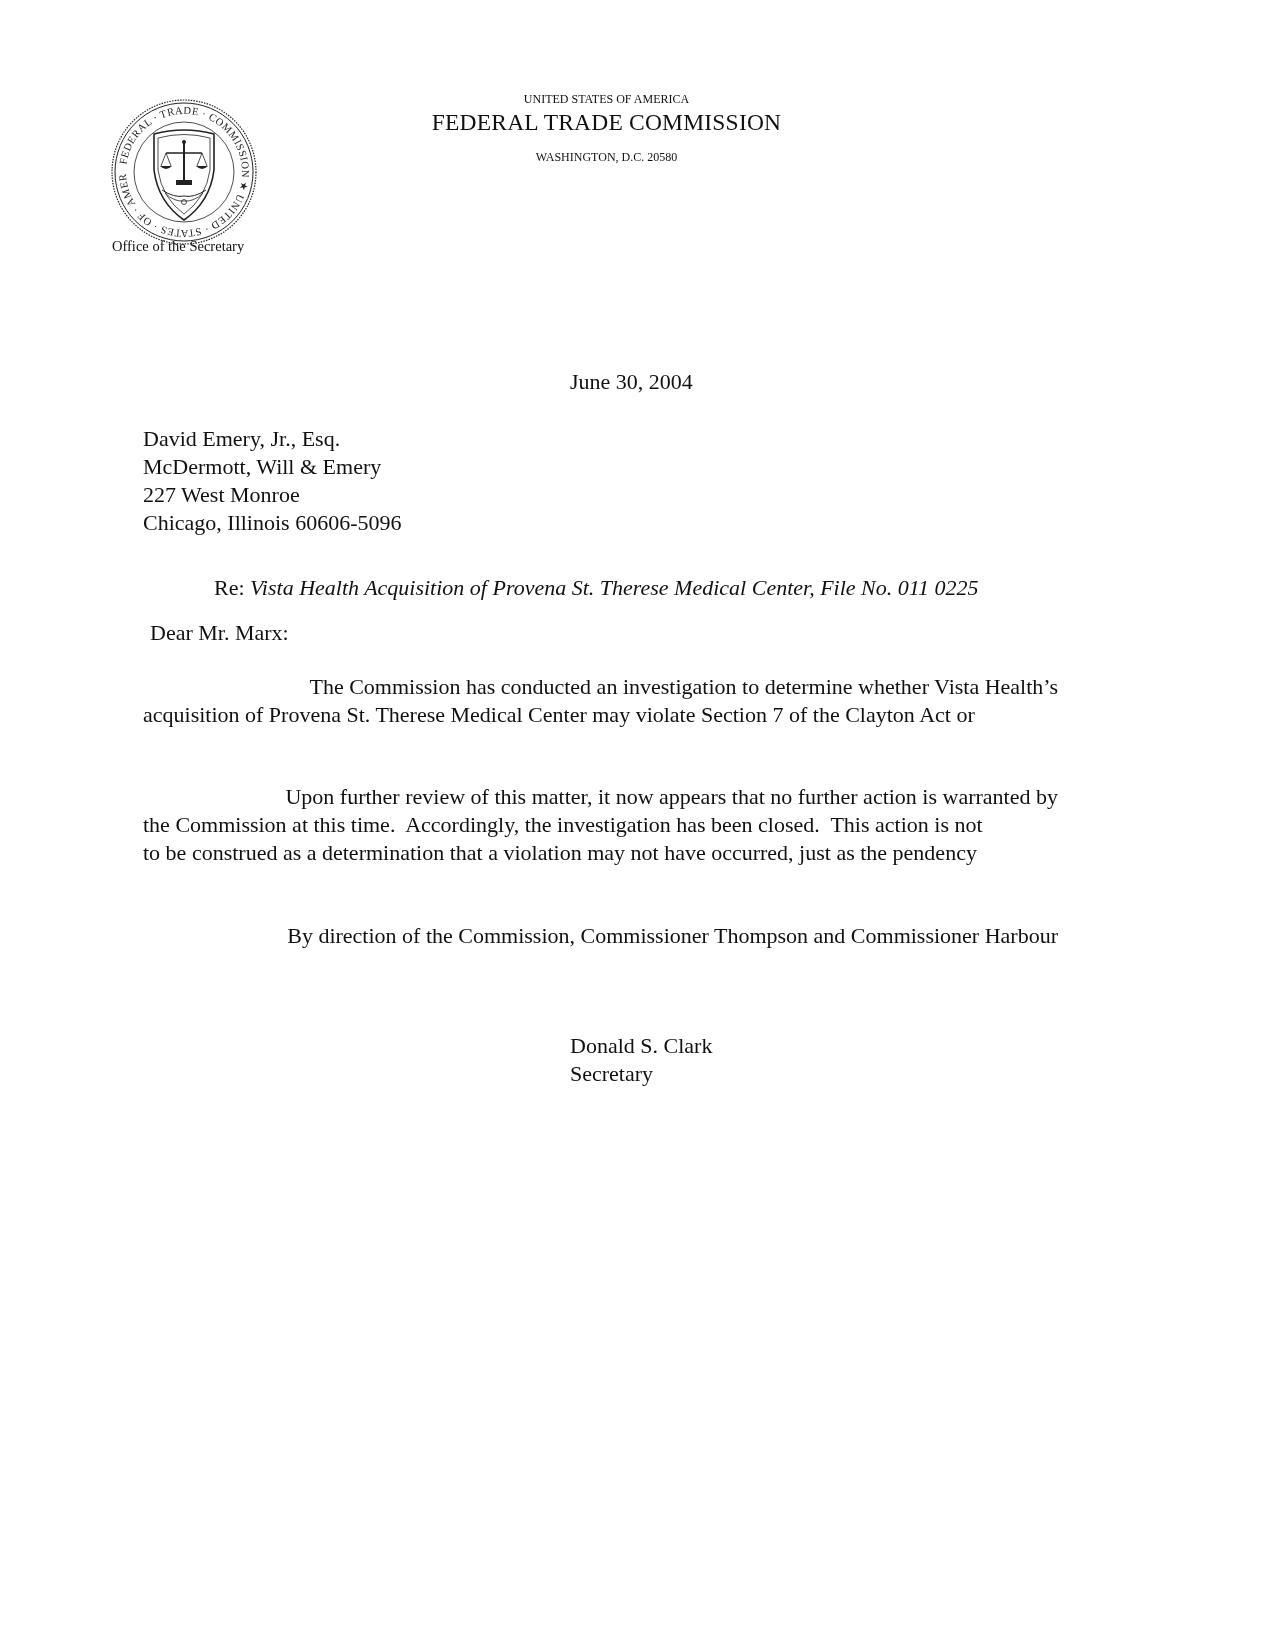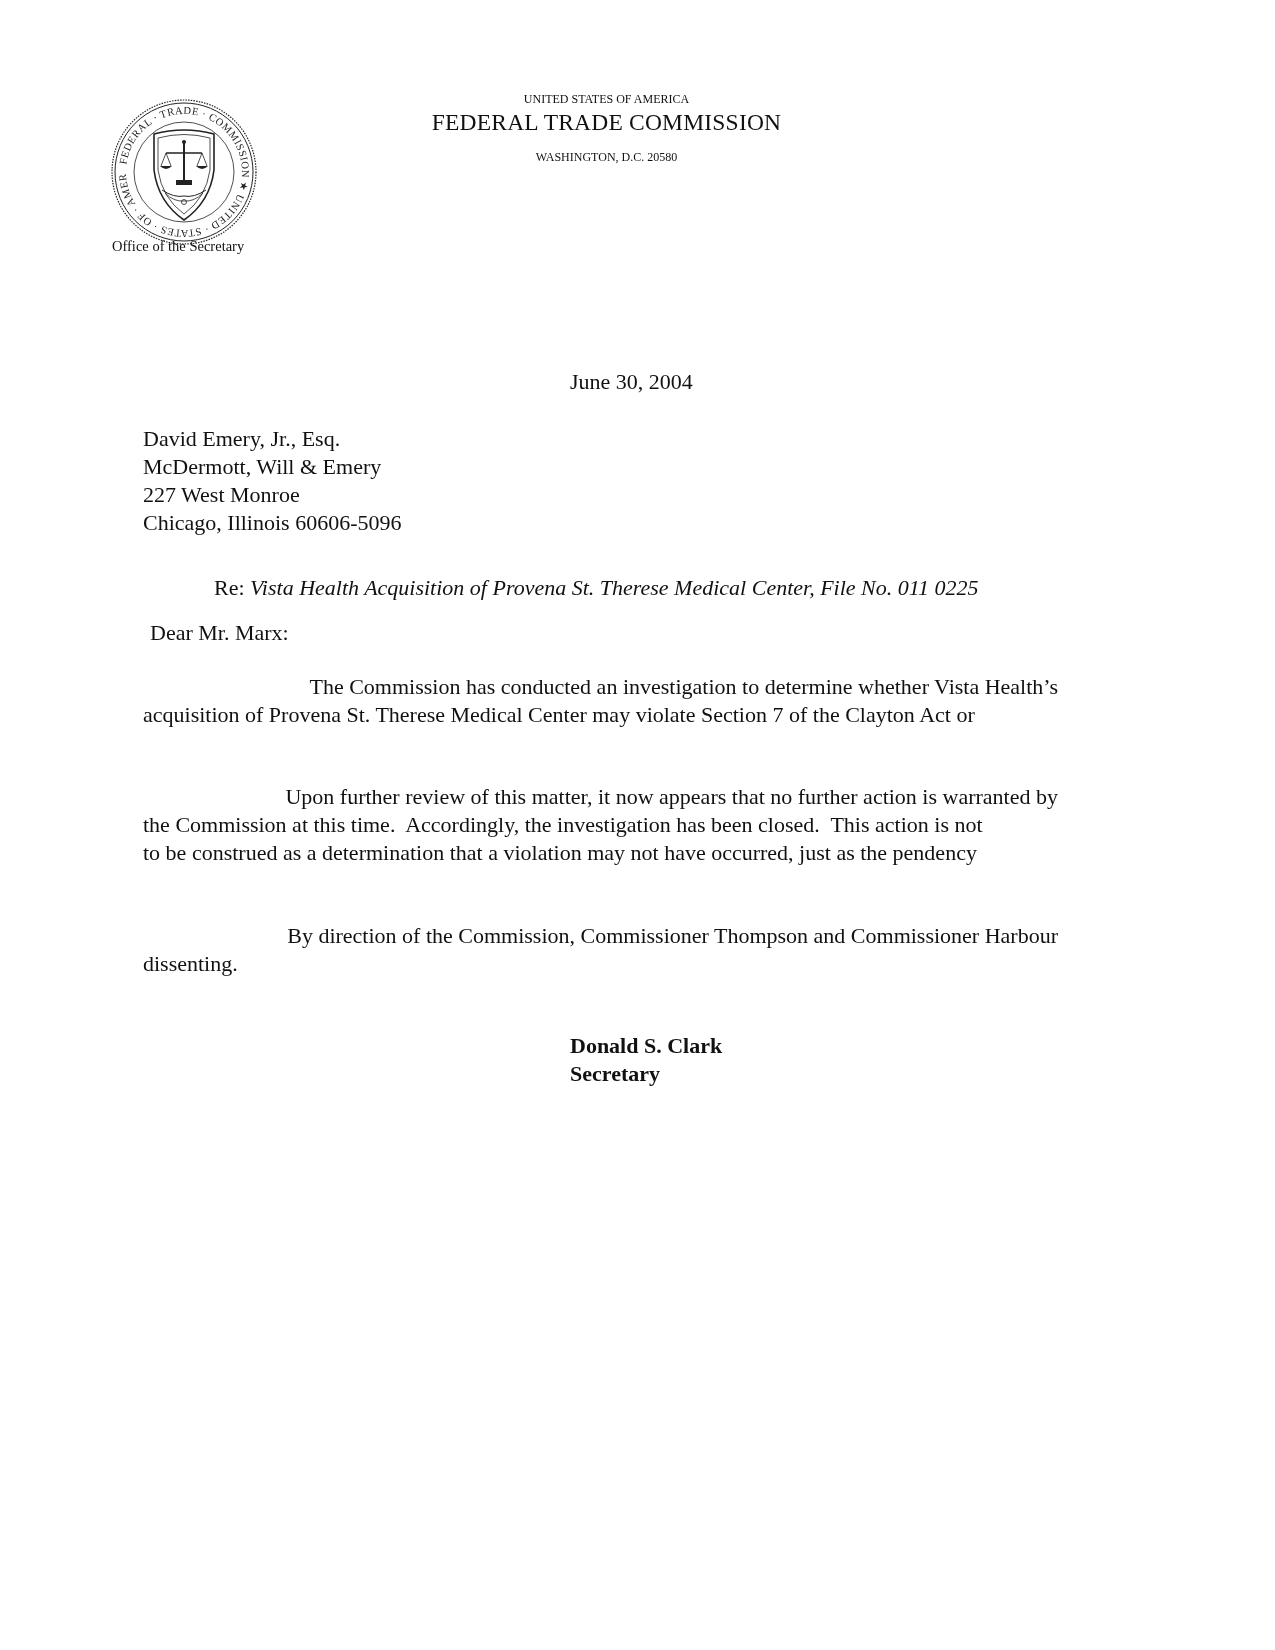--- a/index.html
+++ b/index.html
@@ -101,21 +101,20 @@
     .para1 { top: 673px; }
     .para2 { top: 783px; }
     .para3 { top: 922px; }
     .signature {
       position: absolute;
       left: 570px;
       top: 1032px;
       font-size: 22px;
       line-height: 28px;
       white-space: nowrap;
-      font-weight: bold;
     }
   </style>
 </head>
 <body>
 
 <div class="seal">
   <svg viewBox="0 0 148 148" xmlns="http://www.w3.org/2000/svg">
     <defs>
       <path id="ringPath" d="M74,74 m-58,0 a58,58 0 1,1 116,0 a58,58 0 1,1 -116,0"></path>
     </defs>
@@ -180,19 +179,18 @@
 </div>
 
 <div class="body-text para2">
   <span class="line indent">Upon further review of this matter, it now appears that no further action is warranted by</span>
   <span class="line" style="white-space:pre">the Commission at this time.  Accordingly, the investigation has been closed.  This action is not</span>
   <span class="line">to be construed as a determination that a violation may not have occurred, just as the pendency</span>
 </div>
 
 <div class="body-text para3">
   <span class="line indent">By direction of the Commission, Commissioner Thompson and Commissioner Harbour</span>
-  <span class="line">dissenting.</span>
 </div>
 
 <div class="signature">
   <div>Donald S. Clark</div>
   <div>Secretary</div>
 </div>
 
 </body></html>

